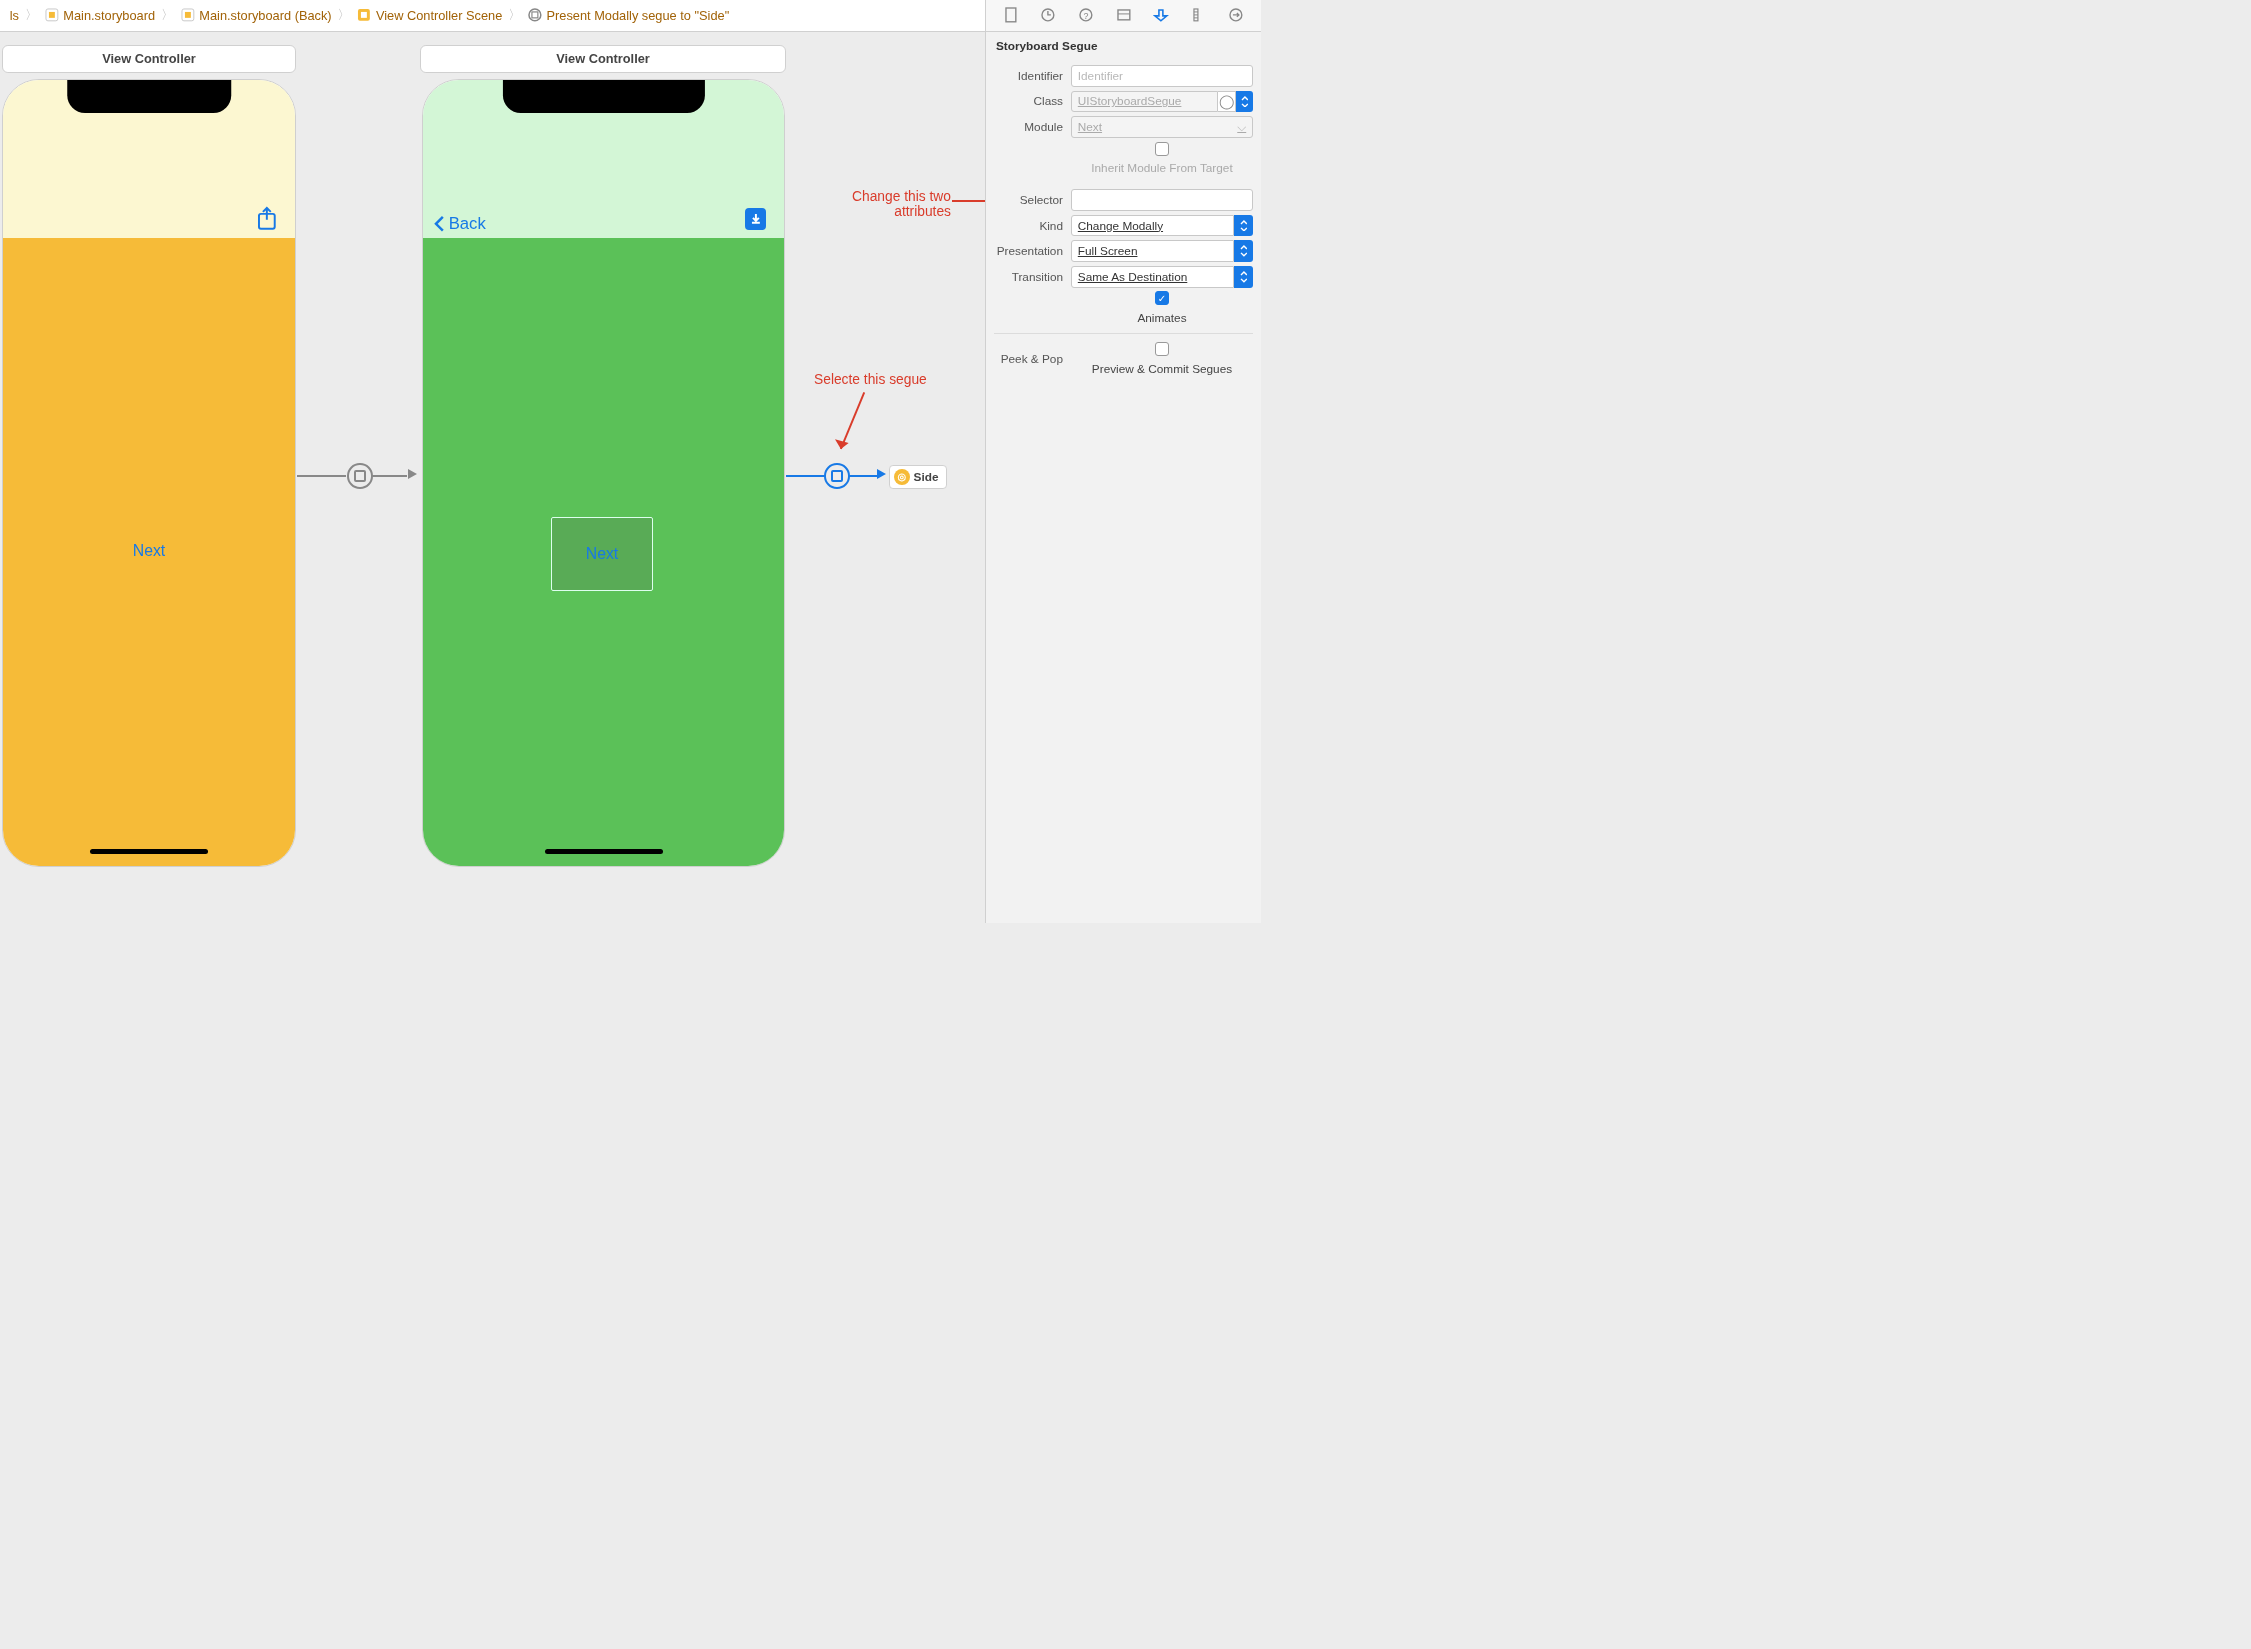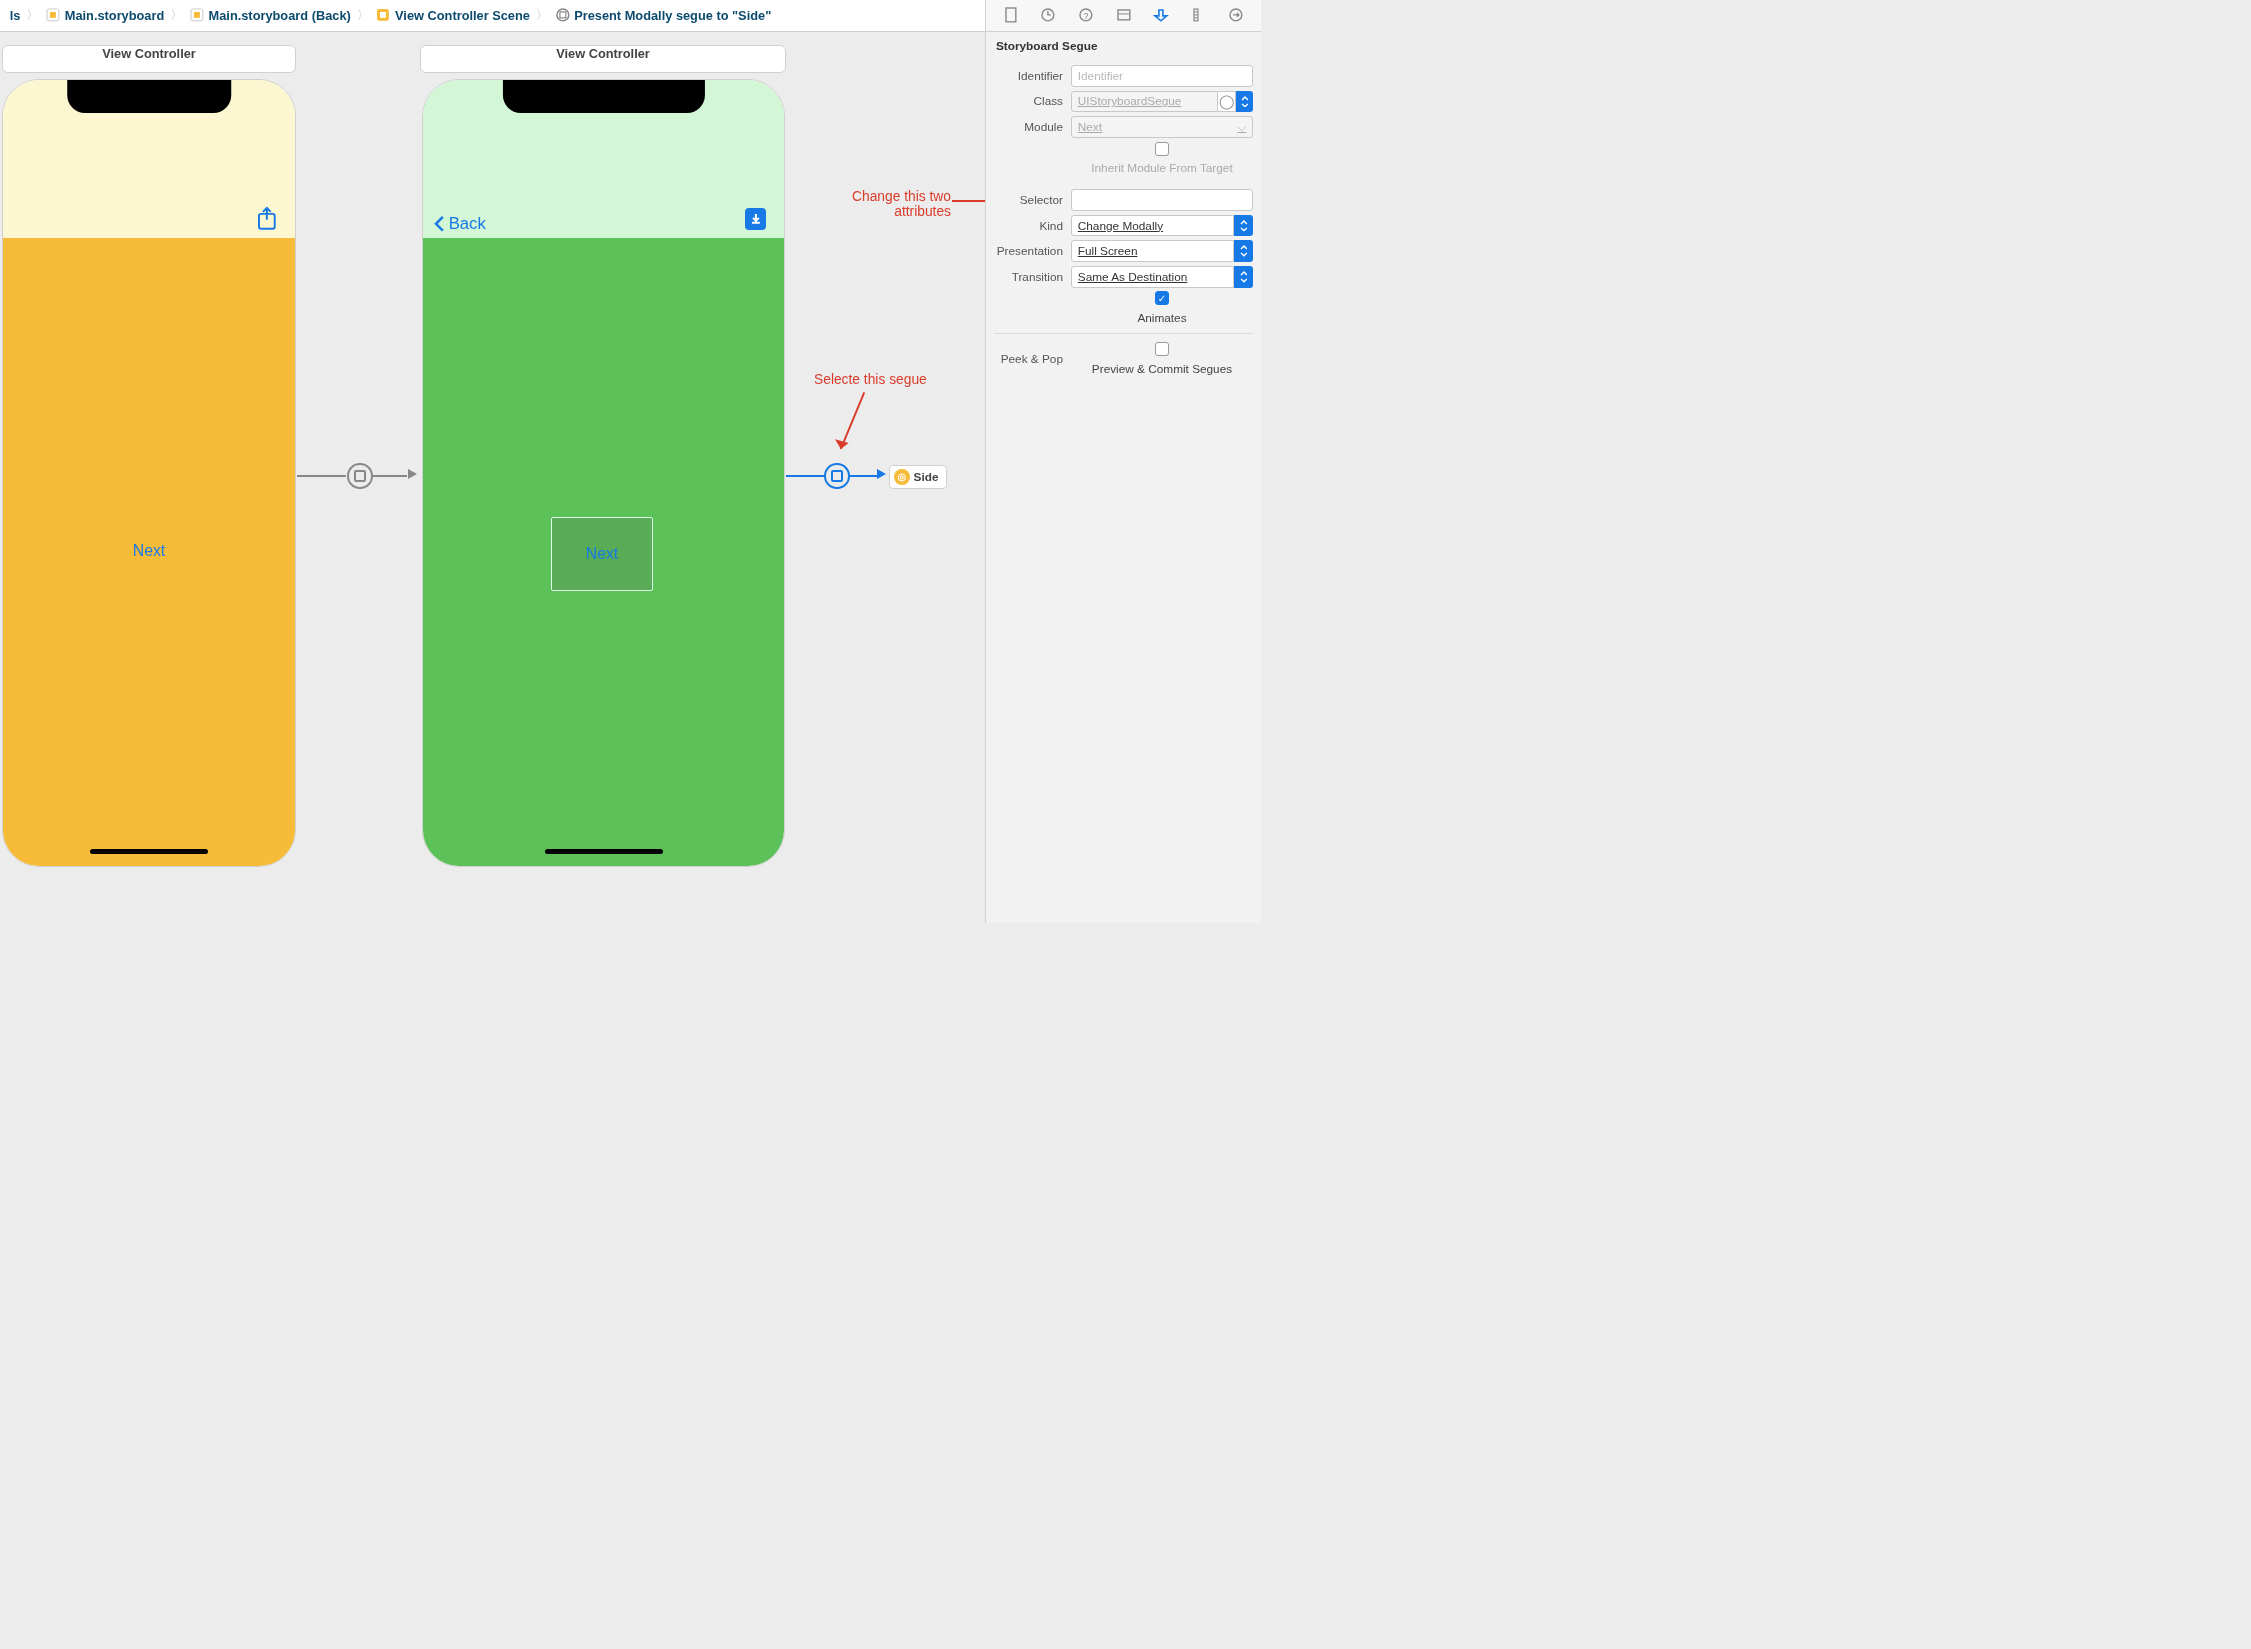--- a/index.html
+++ b/index.html
@@ -19,34 +19,34 @@
     position: absolute;
     left: 0; right: 0; top: 0;
     height: 31.5px;
     background: #fff;
     border-bottom: 1px solid #d0d0d0;
     display: flex;
     align-items: center;
     padding: 0 5.9px;
   }
   .crumbs { display:flex; align-items:center; flex:1; overflow:hidden; white-space:nowrap;}
-  .crumb { display:flex; align-items:center; color:#0c4a6e; padding:0 3.9px;font-weight:bold;}
+  .crumb { display:flex; align-items:center; color:#a16207; padding:0 3.9px;}
   .sep { color:#bbb; padding:0 2px;}
   .tb-right { display:flex; align-items:center; gap:13.8px; padding-right:3.9px;}
   .tb-btn { width:17.7px; height:17.7px; display:flex; align-items:center; justify-content:center; color:#555;}
   .warn-tri { color:#f9b219;}
 
   
   .vc-title {
     position:absolute;
     height:27.6px;
     background:#fff;
     border:1px solid #d0d0d0;
     border-radius:5.9px;
-    display:flex; align-items:flex-start; justify-content:center;
+    display:flex; align-items:center; justify-content:center;
     font-weight:600;
     font-size:12.8px;
     color:#444;
   }
   .vc-title.left { left:2px; top:45px; width:294px;}
   .vc-title.right { left:420px; top:45px; width:366px;}
 
   
   .device {
     position:absolute;

